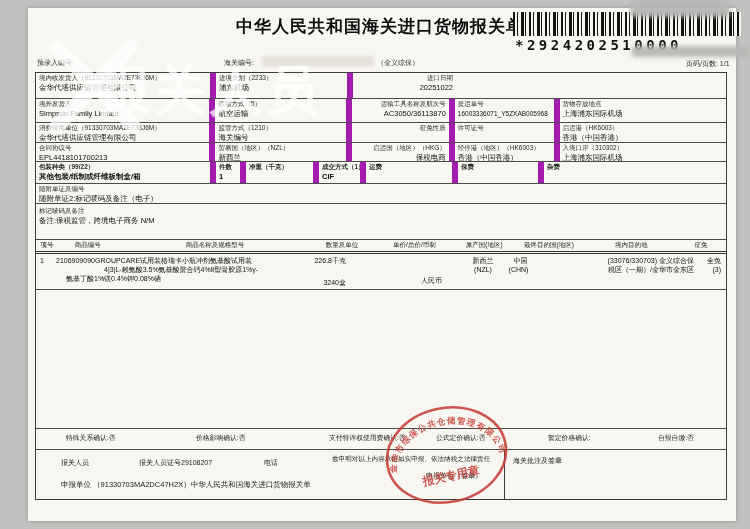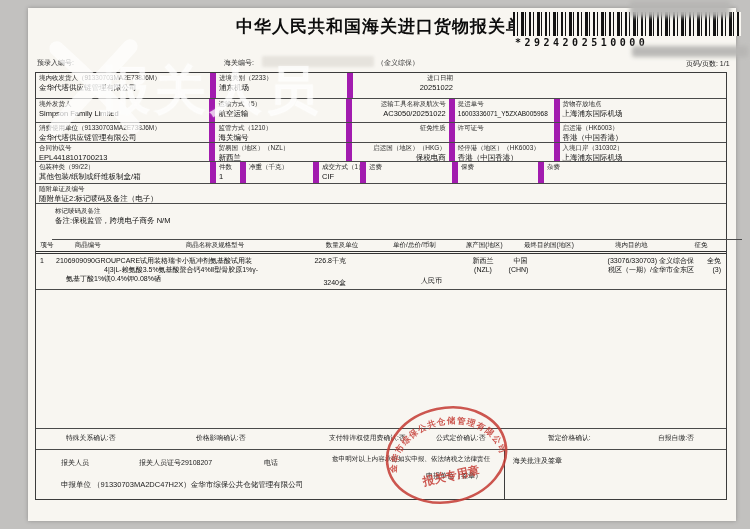--- a/index.html
+++ b/index.html
@@ -17,34 +17,34 @@
     position:absolute;left:160px;top:15px;width:440px;text-align:center;
     font-size:17px;font-weight:bold;letter-spacing:1px;color:#0d0d0d;white-space:nowrap;
   }
   .barcode{position:absolute;left:513px;top:12px;width:228px;height:24px;
     background:repeating-linear-gradient(90deg,
       #131313 0 2px,#f8f6f1 2px 4px,#131313 4px 5px,#f8f6f1 5px 8px,
       #131313 8px 11px,#f8f6f1 11px 12px,#131313 12px 13px,#f8f6f1 13px 16px);
   }
   .barcode-text{
     position:absolute;left:515px;top:37px;font-family:"DejaVu Sans Mono",monospace;
-    font-size:10px;font-weight:bold;letter-spacing:3.5px;color:#111;white-space:nowrap;
+    font-size:14px;font-weight:bold;letter-spacing:3.5px;color:#111;white-space:nowrap;
   }
   .redact{position:absolute;background:#b7b6b4;filter:blur(2px);border-radius:2px;opacity:.95;}
   .redact-light{position:absolute;background:#e6e3dd;filter:blur(1.5px);border-radius:2px;}
   .pre-lab{position:absolute;font-size:7px;color:#333;white-space:nowrap;}
   .pagination{position:absolute;left:686px;top:59px;font-size:7px;color:#222;white-space:nowrap;}
 
   .form{position:absolute;left:35px;top:72px;width:692px;height:428px;border:1.5px solid #3c3c3c;box-sizing:border-box;}
   .row{display:flex;width:100%;border-bottom:1px solid #4a4a4a;box-sizing:border-box;}
   .cell{position:relative;border-right:6px solid #a21caf;box-sizing:border-box;padding:1px 3px;overflow:hidden;}
   .cell:last-child{border-right:none;}
   .lab{font-size:6.5px;line-height:8.5px;color:#2a2a2a;white-space:nowrap;}
   .val{font-size:7.5px;line-height:9px;color:#101010;white-space:nowrap;}
-  .h26{height:26px;} .h24{height:24px;} .h20{height:20px;} .h19{height:19px;} .h22{height:22px;} .h36{height:36px;margin-left:16px;}
+  .h26{height:26px;} .h24{height:24px;} .h20{height:20px;} .h19{height:19px;} .h22{height:22px;font-weight:bold;} .h36{height:36px;}
   .wA1{width:180px;} .wA2{width:137px;} .wA3{width:103px;text-align:right;} .wA4{width:105px;} .wA5{width:167px;}
   .wE1{width:180px;} .wE2{width:30px;} .wE3{width:95px;} .wE4{width:73px;} .wE5{width:47px;}
   .wE6{width:92px;} .wE7{width:86px;} .wE8{width:89px;}
   .fullcell{position:relative;width:100%;padding:1px 3px;box-sizing:border-box;}
 
   .goods-header{height:14px;border-bottom:3px double #333;align-items:center;}
   .gh{font-size:6.5px;color:#222;text-align:center;white-space:nowrap;overflow:visible;}
   .g1{width:22px;} .g2{width:60px;} .g3{width:195px;} .g4{width:60px;} .g5{width:85px;}
   .g6{width:55px;} .g7{width:75px;} .g8{width:90px;} .g9{width:50px;}
   .goods-item{position:relative;height:35px;border-bottom:1px solid #4a4a4a;}
@@ -107,21 +107,21 @@
       <div class="cell wA1">
         <div class="lab">境外发货人</div>
         <div class="val">Simpson Family Limited</div>
       </div>
       <div class="cell wA2">
         <div class="lab">运输方式（5）</div>
         <div class="val">航空运输</div>
       </div>
       <div class="cell wA3">
         <div class="lab">运输工具名称及航次号</div>
-        <div class="val">AC3050/20251022</div>
+        <div class="val">AC3050/36113870</div>
       </div>
       <div class="cell wA4">
         <div class="lab">提运单号</div>
         <div class="val" style="font-size:6.5px;">16003336071_Y5ZXAB005968</div>
       </div>
       <div class="cell wA5">
         <div class="lab">货物存放地点</div>
         <div class="val">上海浦东国际机场</div>
       </div>
     </div>
@@ -258,21 +258,21 @@
       <div class="cf" style="left:622px;">自报自缴:否</div>
     </div>
 
     <div class="footer-row">
       <div class="footer-left">
         <div class="ft" style="left:25px;top:8px;">报关人员</div>
         <div class="ft" style="left:103px;top:8px;">报关人员证号29108207</div>
         <div class="ft" style="left:228px;top:8px;">电话</div>
         <div class="ft" style="left:296px;top:5px;font-size:6.6px;">兹申明对以上内容承担如实申报、依法纳税之法律责任</div>
         <div class="ft" style="left:390px;top:21px;">申报单位（签章）</div>
-        <div class="ft" style="left:25px;top:30px;font-size:7.5px;">申报单位 （91330703MA2DC47H2X）金华市综保公共仓储管理有限公司</div>
+        <div class="ft" style="left:25px;top:30px;font-size:7.5px;">申报单位 （91330703MA2DC47H2X）中华人民共和国海关进口货物报关单</div>
       </div>
       <div class="footer-right">
         <div class="ft" style="left:8px;top:6px;">海关批注及签章</div>
       </div>
     </div>
 
   </div>
 
   <div class="watermark">
     <svg width="125" height="105" viewBox="0 0 100 100" style="position:absolute;left:5px;top:0;">

